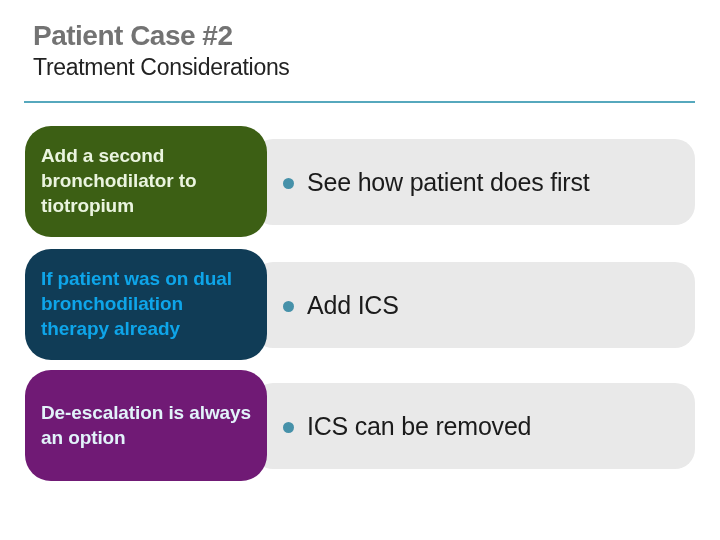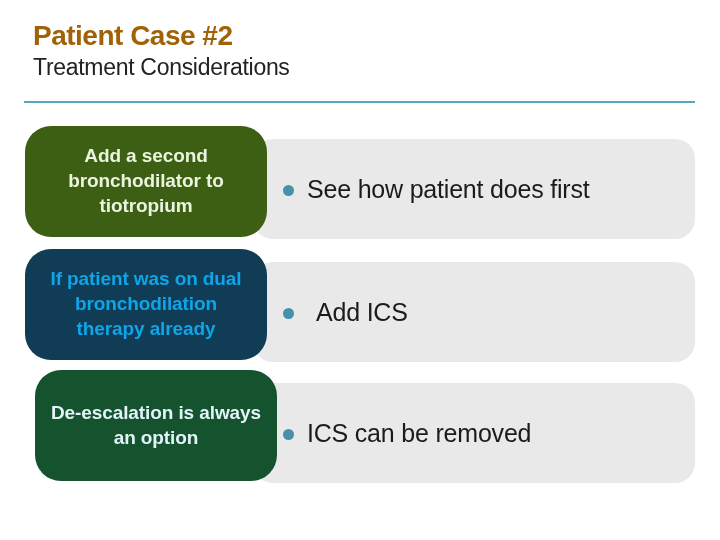--- a/index.html
+++ b/index.html
@@ -10,21 +10,21 @@
     background: #ffffff;
     overflow: hidden;
     font-family: "Liberation Sans", sans-serif;
   }
   .header { position: absolute; left: 33px; top: 20px; }
   .title {
     margin: 0;
     font-size: 28px;
     font-weight: 700;
     letter-spacing: -0.5px;
-    color: #a16207;
+    color: #737373;
     line-height: 1.15;
   }
   .subtitle {
     margin: 2px 0 12px 0;
     font-size: 23px;
     font-weight: 400;
     letter-spacing: -0.3px;
     color: #222222;
     line-height: 1.15;
   }
@@ -34,21 +34,21 @@
     top: 101px;
     width: 671px;
     height: 2px;
   }
   .row { position: absolute; left: 25px; width: 670px; height: 111px; }
   .panel {
     position: absolute;
     left: 228px;
     top: 13px;
     width: 442px;
-    height: 100px;
+    height: 86px;
     border-radius: 20px;
     display: flex;
     align-items: center;
     padding-left: 30px;
     box-sizing: border-box;
   }
   .dot {
     width: 11px;
     height: 11px;
     border-radius: 50%;
@@ -65,21 +65,21 @@
   .box {
     position: absolute;
     left: 0;
     top: 0;
     width: 242px;
     height: 111px;
     border-radius: 26px;
     display: flex;
     align-items: center;
     justify-content: center;
-    text-align: center;
+    text-align: left;
     padding: 0 16px;
     box-sizing: border-box;
   }
   .box-text {
     font-size: 19px;
     font-weight: 600;
     line-height: 1.3;
     letter-spacing: -0.1px;
   }
   .row-1 { top: 126px; }
@@ -102,32 +102,32 @@
     <div class="panel" style="background: rgb(233, 233, 233);">
       <span class="dot" style="background: rgb(70, 145, 169);"></span>
       <span class="bullet-text">See how patient does first</span>
     </div>
     <div class="box" style="background: rgb(60, 95, 20);">
       <span class="box-text" style="color: rgb(234, 244, 223);">Add a second bronchodilator to tiotropium</span>
     </div>
   </div>
 
   <div class="row row-2">
-    <div class="panel" style="background: rgb(233, 233, 233); gap: 9px;">
+    <div class="panel" style="background: rgb(233, 233, 233);">
       <span class="dot" style="background: rgb(70, 145, 169);"></span>
       <span class="bullet-text">Add ICS</span>
     </div>
     <div class="box" style="background: rgb(16, 60, 86);">
       <span class="box-text" style="color: #0ea5e9;">If patient was on dual bronchodilation therapy already</span>
     </div>
   </div>
 
   <div class="row row-3">
     <div class="panel" style="background: rgb(233, 233, 233);">
       <span class="dot" style="background: rgb(70, 145, 169);"></span>
       <span class="bullet-text">ICS can be removed</span>
     </div>
-    <div class="box" style="background: #14532d; margin-left: 10px;">
+    <div class="box" style="background: #701a75;">
       <span class="box-text" style="color: rgb(226, 243, 250);">De-escalation is always an option</span>
     </div>
   </div>
 
 </div>
 
 </body></html>

